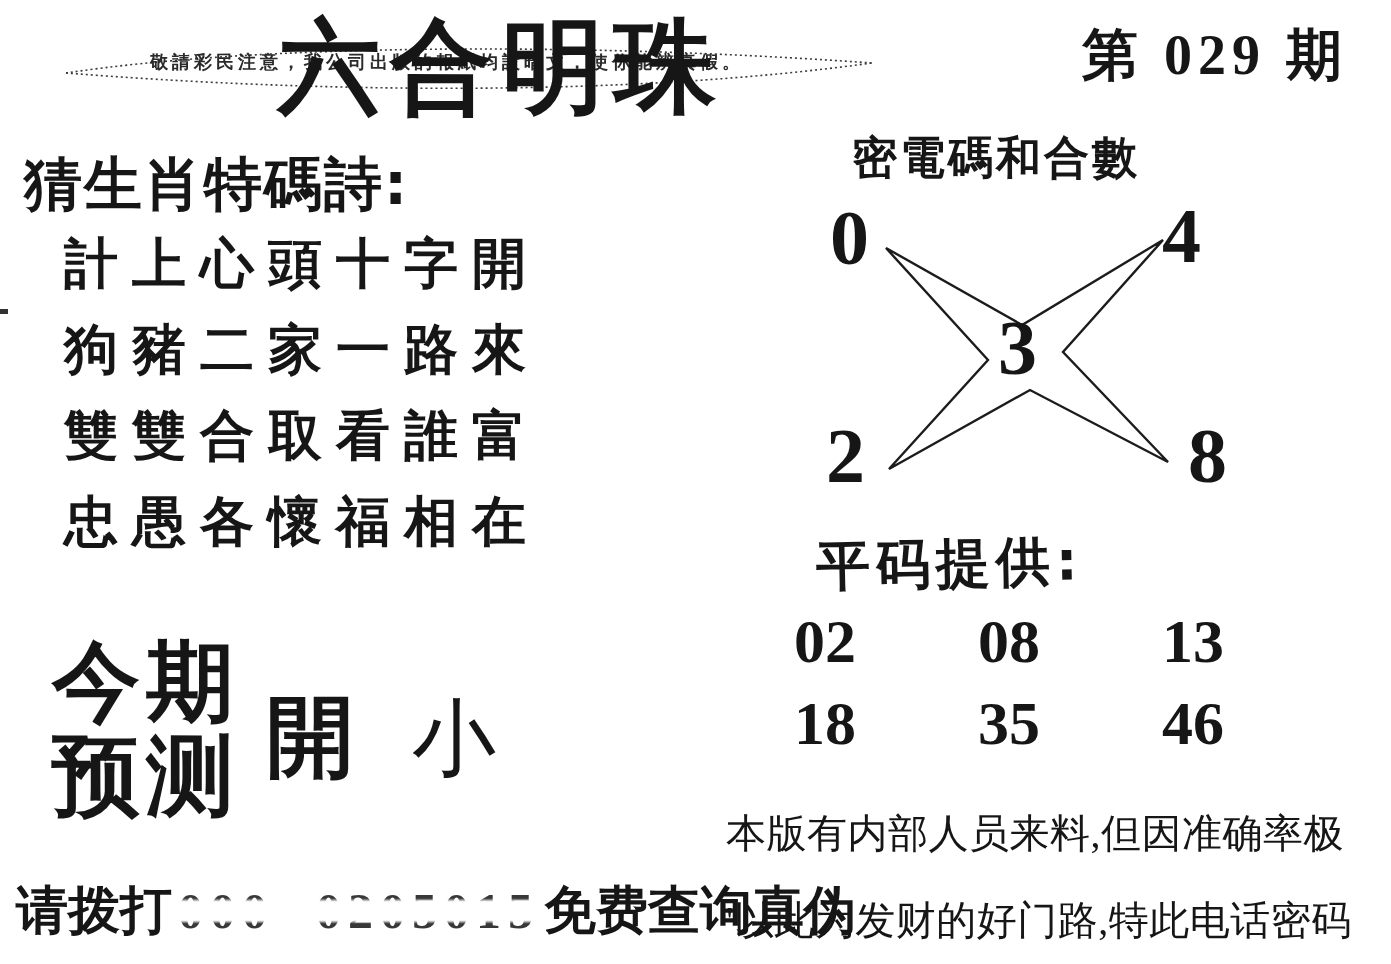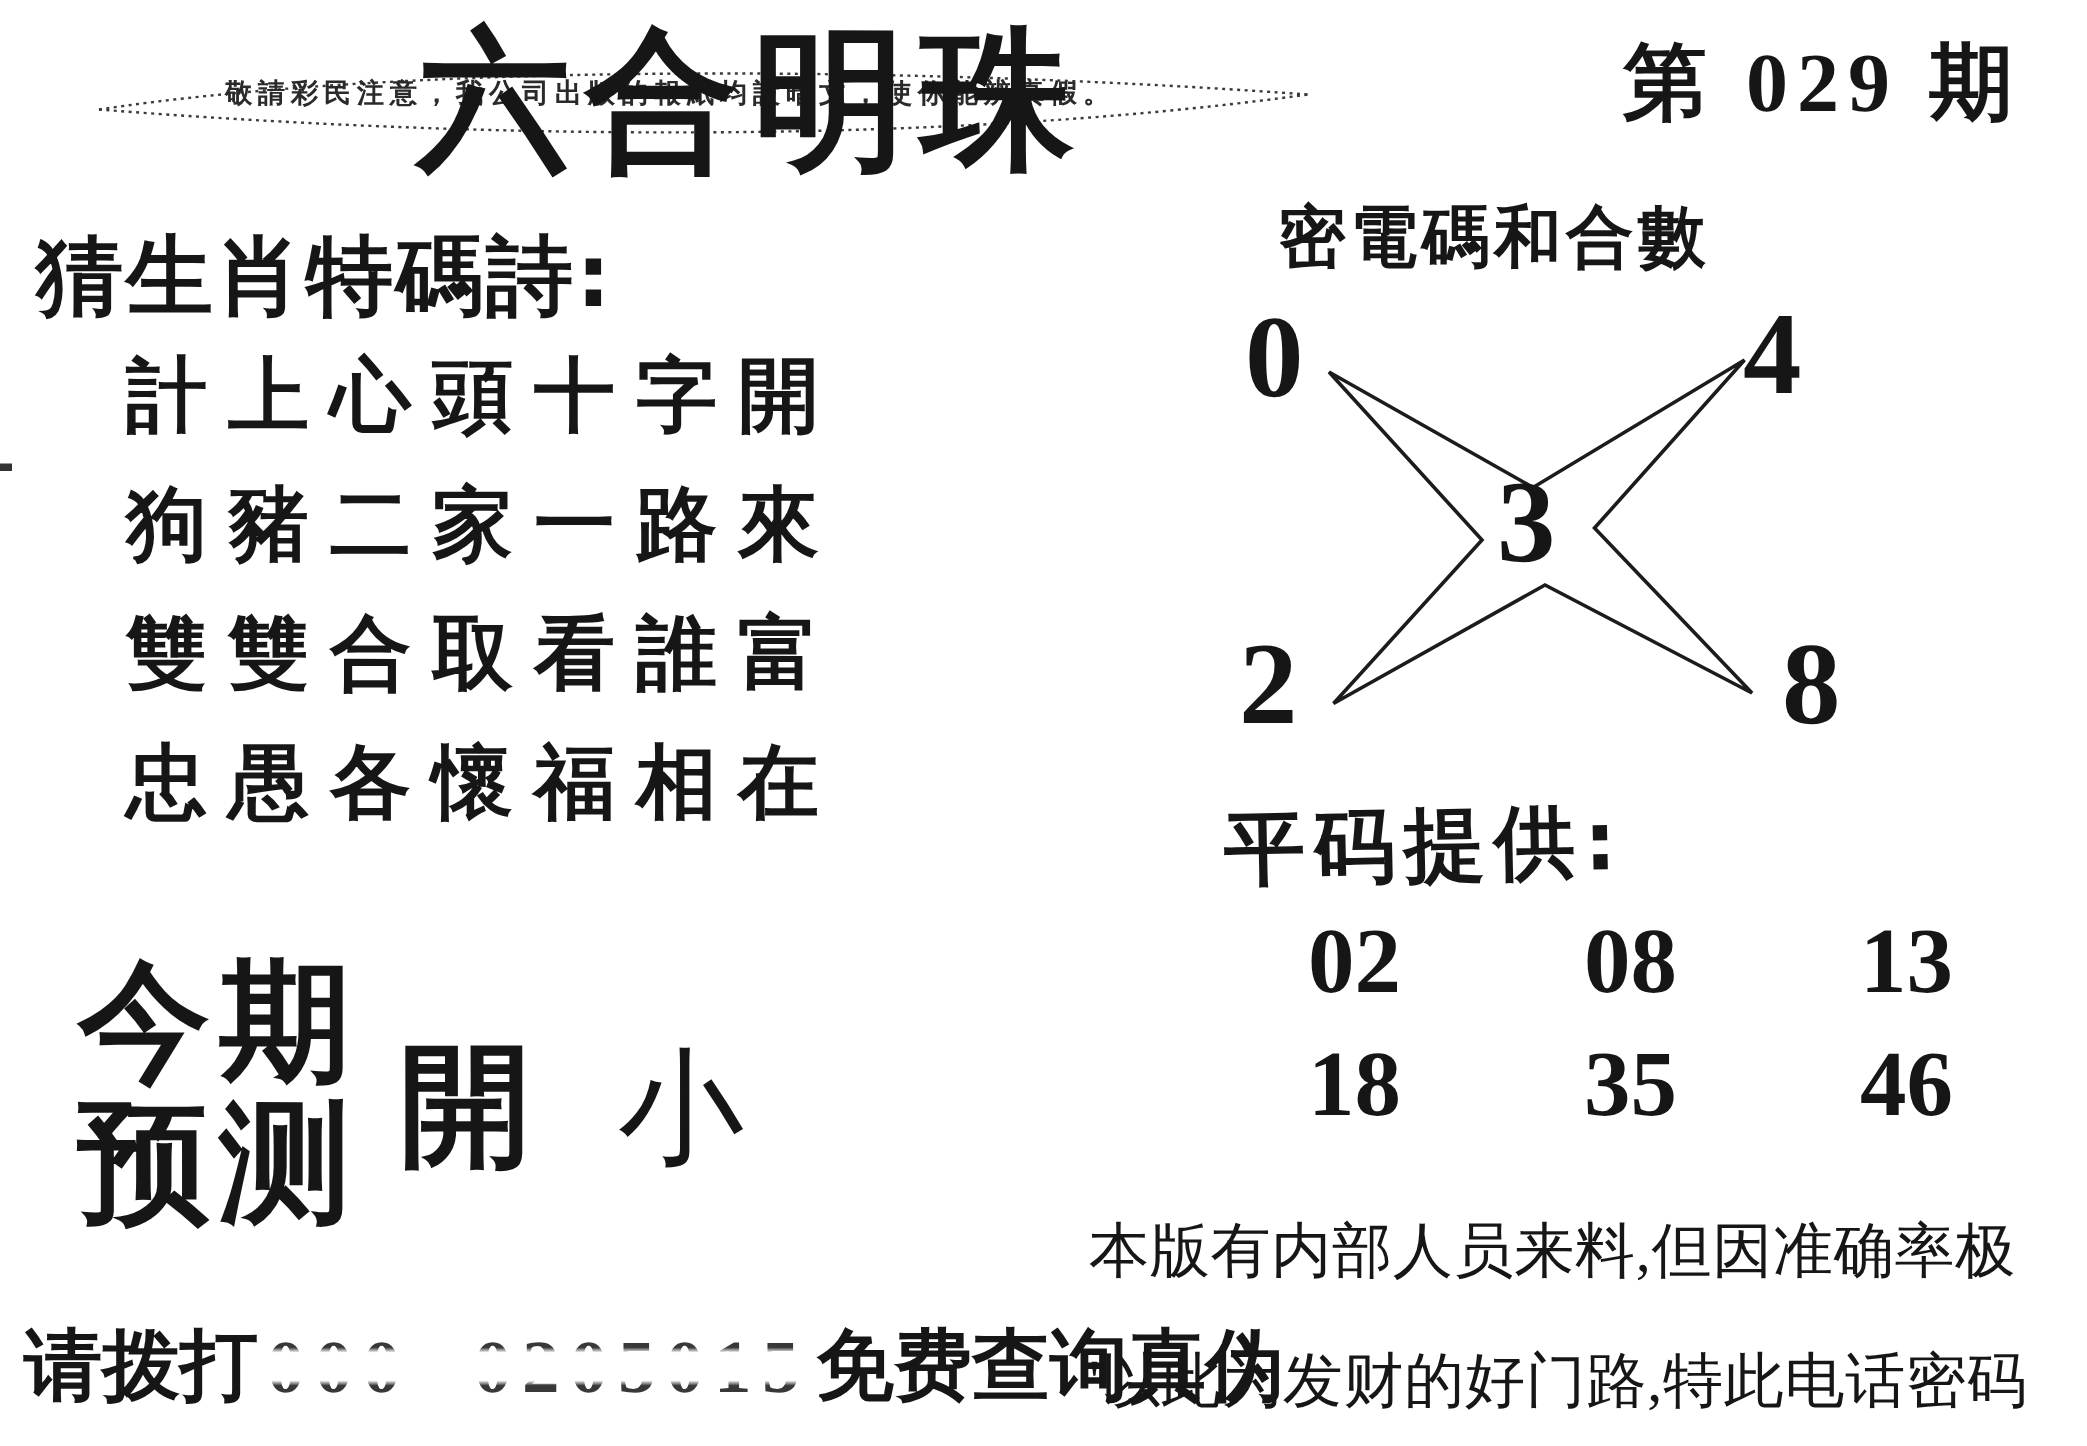--- a/index.html
+++ b/index.html
@@ -12,21 +12,21 @@
   
   .overlay-text { left:150px; top:50px; font-size:18px; letter-spacing:4px; color:#2a2a2a;
                   white-space:nowrap; font-weight:700; }
   .lens-svg { left:58px; top:36px; }
   .main-title { left:278px; top:0px; font-size:102px; font-weight:900; letter-spacing:10px;
                 white-space:nowrap; }
   .issue-no { left:1082px; top:18px; font-size:56px; font-weight:600; letter-spacing:6px; white-space:nowrap; }
 
   
   .poem-header { left:24px; top:146px; font-size:58px; font-weight:900; letter-spacing:2px; }
-  .poem { left:84px; top:228px; }
+  .poem { left:64px; top:228px; }
   .poem .line { font-size:54px; font-weight:700; letter-spacing:14px; height:86px; white-space:nowrap; }
 
   .predict-label { left:52px; top:636px; line-height:94px; font-size:88px; font-weight:700; letter-spacing:6px; }
   .predict-open { left:266px; top:678px; font-size:88px; font-weight:900; }
   .predict-size { left:412px; top:682px; font-size:84px; font-weight:400; }
 
   .hotline { left:16px; top:876px; display:flex; align-items:flex-start; white-space:nowrap; }
   .hotline .prefix { font-size:52px; font-weight:600; }
   .hotline .digits { font-size:50px; font-weight:600; letter-spacing:7px; margin-left:6px; margin-top:6px;
     -webkit-mask-image:linear-gradient(to bottom,#000 0 28%,transparent 34% 66%,#000 72% 100%);
@@ -41,21 +41,21 @@
   .star-box svg { position:absolute; left:0; top:0; }
   .star-num { position:absolute; font-size:78px; font-weight:600; line-height:1; }
   .n-tl { left:20px;  top:4px; }
   .n-tr { left:352px; top:2px; }
   .n-c  { left:188px; top:114px; }
   .n-bl { left:16px;  top:222px; }
   .n-br { left:378px; top:222px; }
 
   .pingma-header { left:816px; top:528px; font-size:54px; font-weight:900; letter-spacing:6px;
                    transform:rotate(-1.2deg); }
-  .pingma-row { left:872px; width:430px; display:flex; justify-content:space-between; }
+  .pingma-row { left:794px; width:430px; display:flex; justify-content:space-between; }
   .pingma-row.r1 { top:606px; }
   .pingma-row.r2 { top:688px; }
   .pingma-row span { font-size:62px; font-weight:600; }
 
   .notice { left:726px; top:770px; width:664px; }
   .notice .nline { font-size:40px; line-height:47px; white-space:nowrap; letter-spacing:0.5px;margin-top:40px; }
 
   .edge-mark { left:0; top:309px; width:8px; height:5px; background:#333; }
 </style>
 </head>

